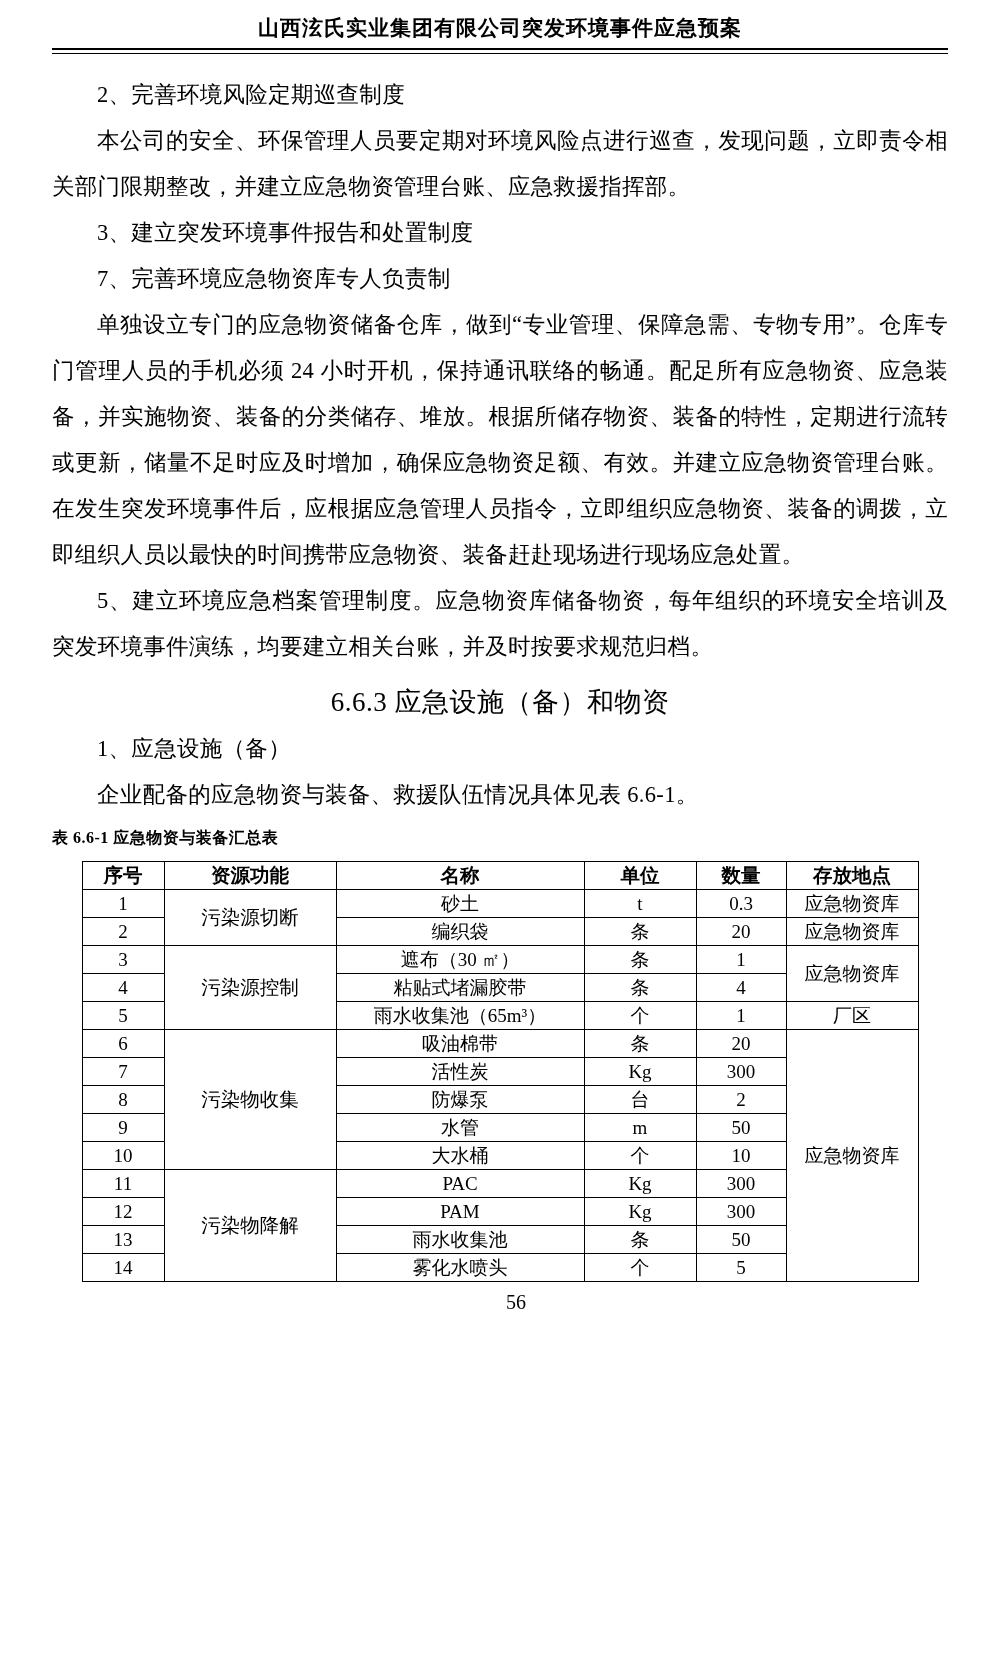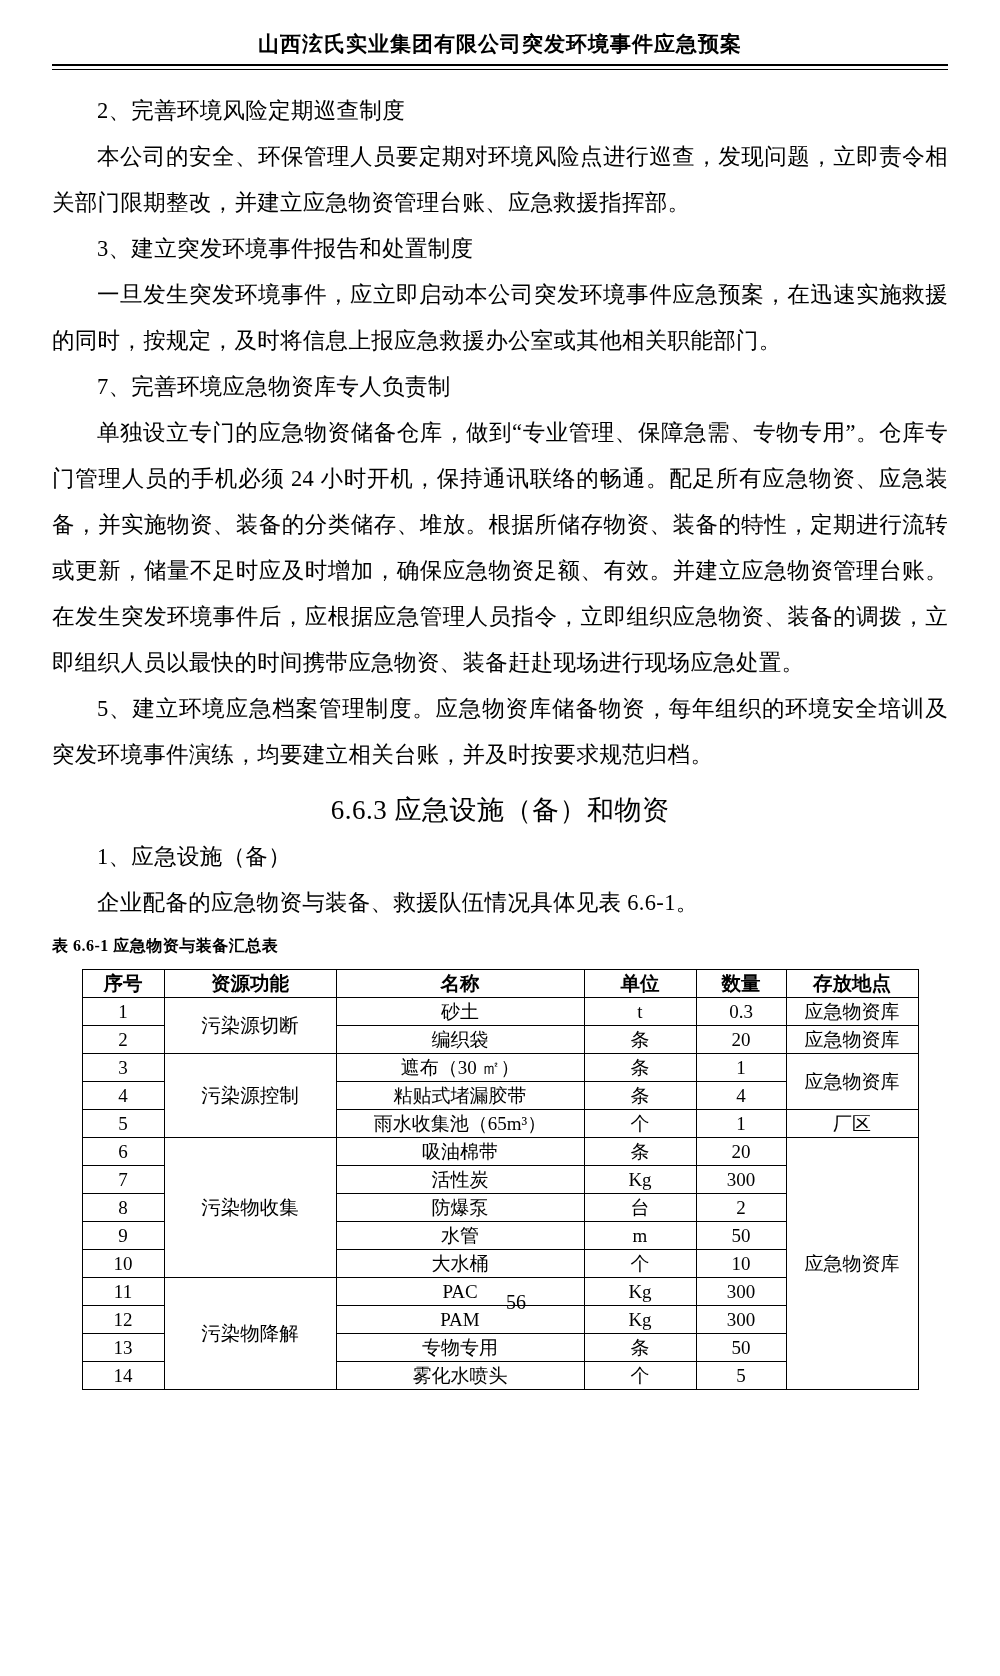--- a/index.html
+++ b/index.html
@@ -12,21 +12,21 @@
     height: 1676px;
     font-family: "Liberation Serif", "DejaVu Serif", serif;
     color: #000000;
     position: relative;
   }
   .page {
     position: relative;
     width: 1000px;
     height: 1336px;
     box-sizing: border-box;
-    padding: 16px 52px;
+    padding: 0 52px;
   }
   .header {
     text-align: center;
     font-size: 21px;
     font-weight: bold;
     letter-spacing: 1px;
     padding-top: 14px;
     padding-bottom: 6px;
   }
   .header-rule {
@@ -101,21 +101,20 @@
 
 <div class="page">
 
   <div class="header">山西泫氏实业集团有限公司突发环境事件应急预案</div>
   <div class="header-rule"></div>
 
   <div class="body-text">
     <p class="indent">2、完善环境风险定期巡查制度</p>
     <p class="indent">本公司的安全、环保管理人员要定期对环境风险点进行巡查，发现问题，立即责令相关部门限期整改，并建立应急物资管理台账、应急救援指挥部。</p>
     <p class="indent">3、建立突发环境事件报告和处置制度</p>
-    <p class="indent">一旦发生突发环境事件，应立即启动本公司突发环境事件应急预案，在迅速实施救援的同时，按规定，及时将信息上报应急救援办公室或其他相关职能部门。</p>
     <p class="indent">7、完善环境应急物资库专人负责制</p>
     <p class="indent">单独设立专门的应急物资储备仓库，做到“专业管理、保障急需、专物专用”。仓库专门管理人员的手机必须 24 小时开机，保持通讯联络的畅通。配足所有应急物资、应急装备，并实施物资、装备的分类储存、堆放。根据所储存物资、装备的特性，定期进行流转或更新，储量不足时应及时增加，确保应急物资足额、有效。并建立应急物资管理台账。在发生突发环境事件后，应根据应急管理人员指令，立即组织应急物资、装备的调拨，立即组织人员以最快的时间携带应急物资、装备赶赴现场进行现场应急处置。</p>
     <p class="indent">5、建立环境应急档案管理制度。应急物资库储备物资，每年组织的环境安全培训及突发环境事件演练，均要建立相关台账，并及时按要求规范归档。</p>
   </div>
 
   <h3 class="section">6.6.3  应急设施（备）和物资</h3>
 
   <div class="body-text">
     <p class="indent">1、应急设施（备）</p>
     <p class="indent">企业配备的应急物资与装备、救援队伍情况具体见表 6.6-1。</p>
@@ -219,21 +218,21 @@
         <td>300</td>
       </tr>
       <tr>
         <td>12</td>
         <td>PAM</td>
         <td>Kg</td>
         <td>300</td>
       </tr>
       <tr>
         <td>13</td>
-        <td>专物专用</td>
+        <td>雨水收集池</td>
         <td>条</td>
         <td>50</td>
       </tr>
       <tr>
         <td>14</td>
         <td>雾化水喷头</td>
         <td>个</td>
         <td>5</td>
       </tr>
     </tbody>

